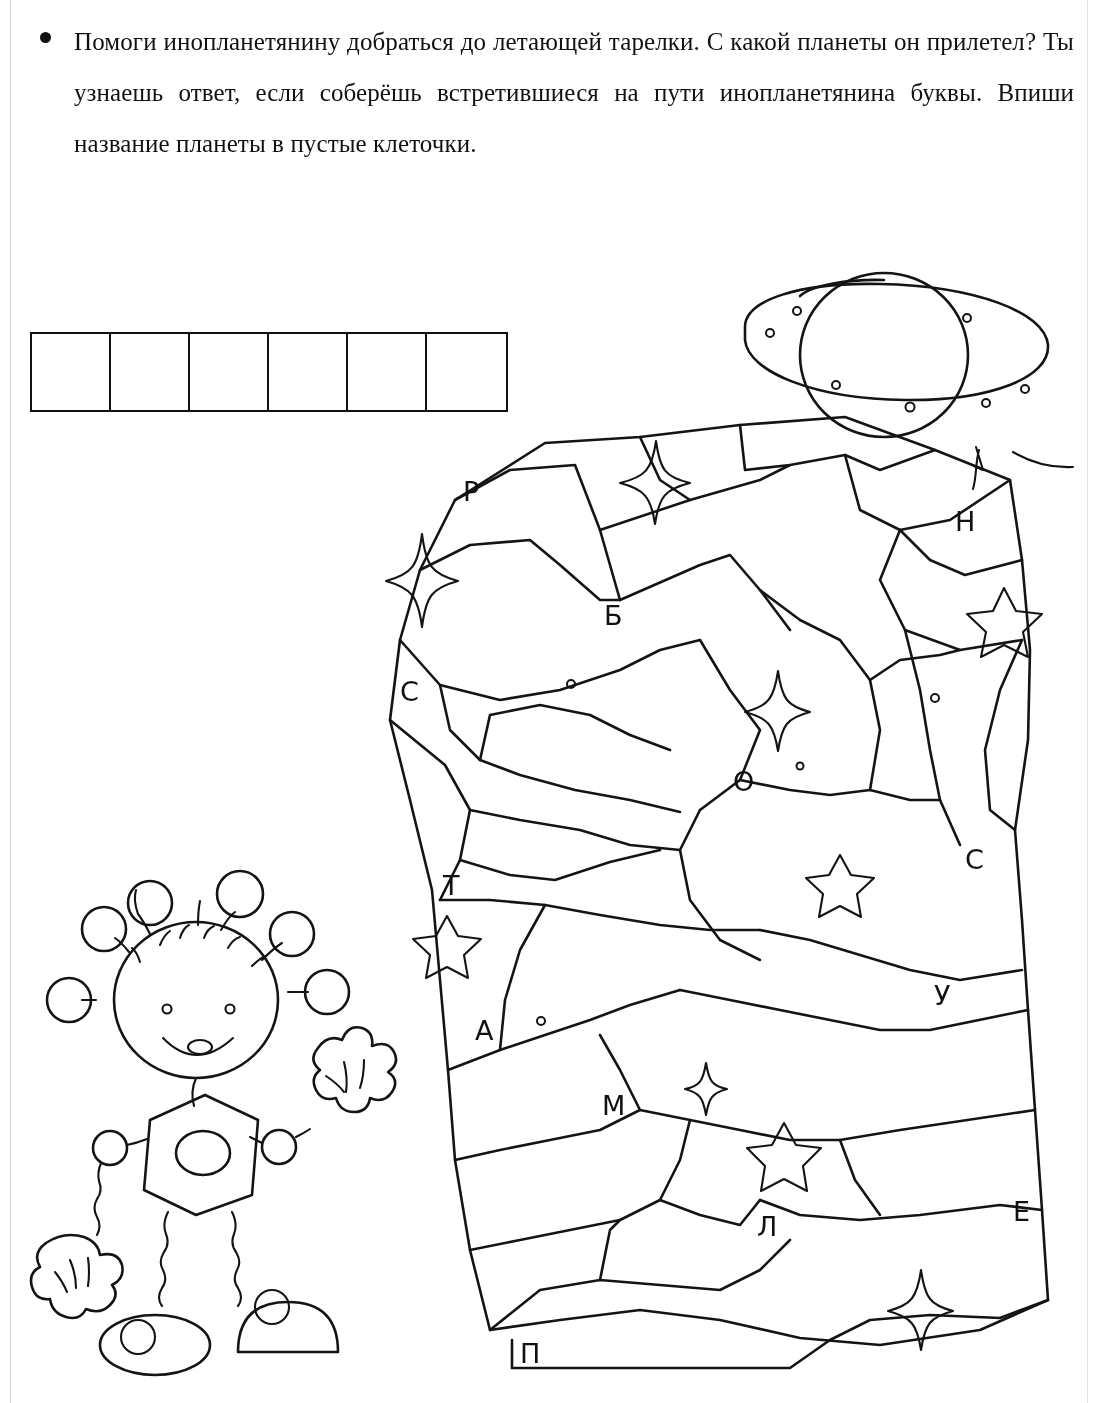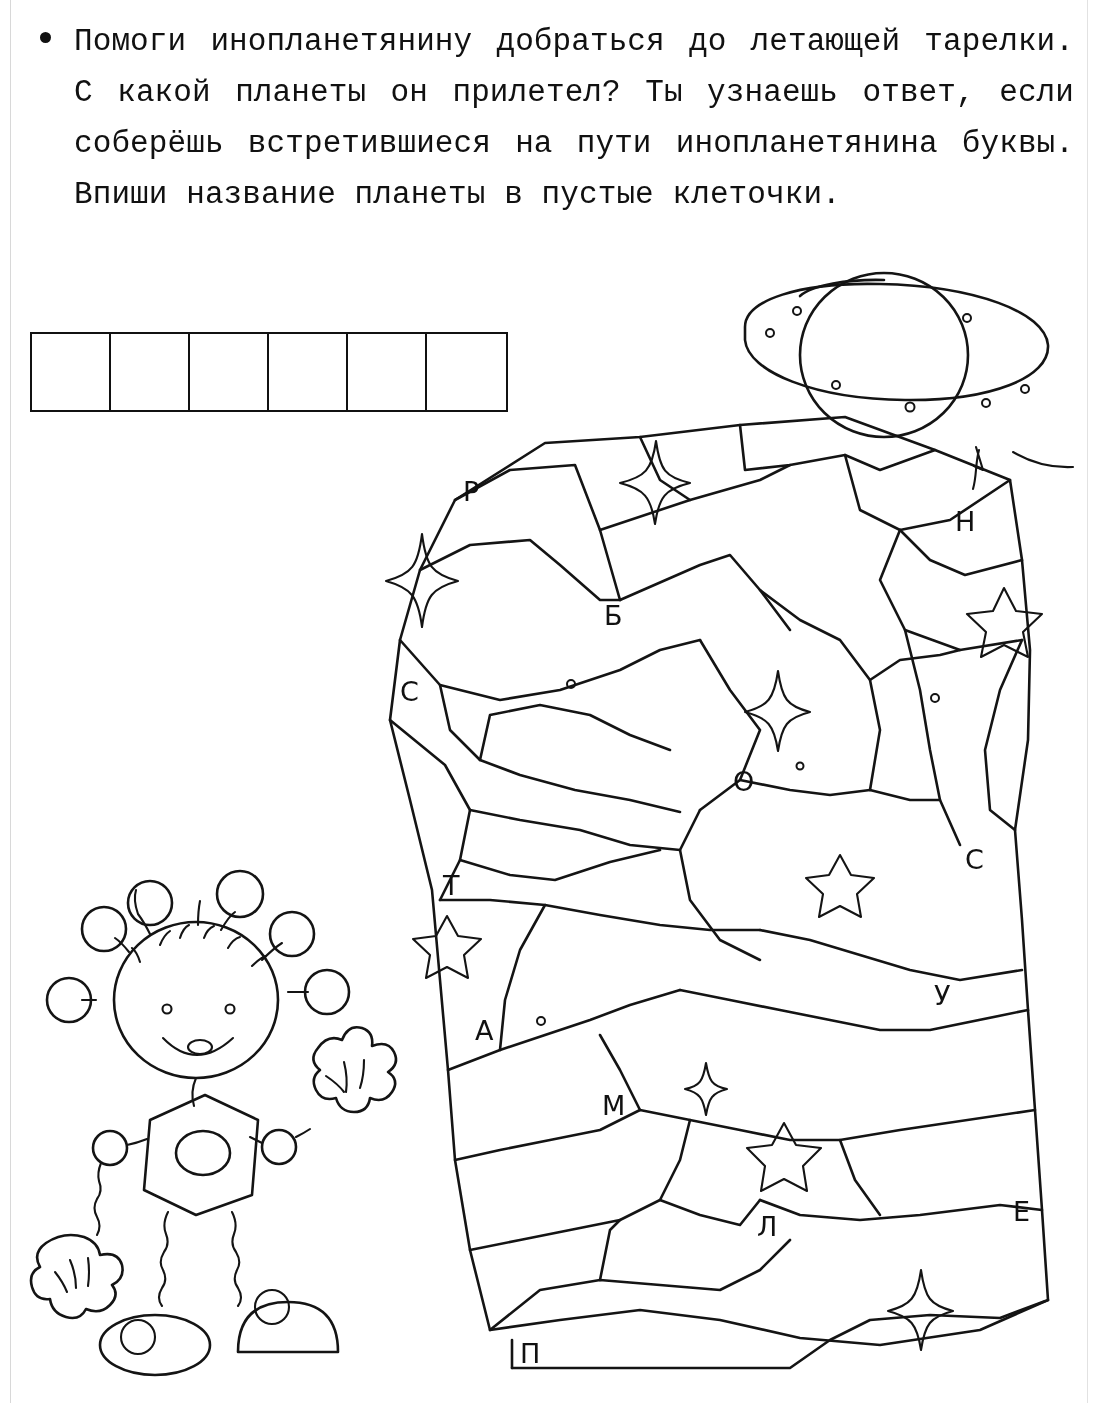--- a/index.html
+++ b/index.html
@@ -34,26 +34,26 @@
     width: 11px;
     height: 11px;
     border-radius: 50%;
     background: #111;
   }
   .instruction-text {
     position: absolute;
     left: 46px;
     top: 6px;
     width: 1000px;
-    font-size: 31px;
+    font-size: 25px;
     line-height: 51px;
     text-align: justify;
     letter-spacing: 0.1px;
     color: #111;
-    font-family: Liberation Mono, monospace;
+    font-family: Liberation Serif, serif;
   }
 
   
   .answer-row {
     position: absolute;
     left: 30px;
     top: 332px;
     display: flex;
     border: 2px solid #111;
     box-sizing: border-box;

